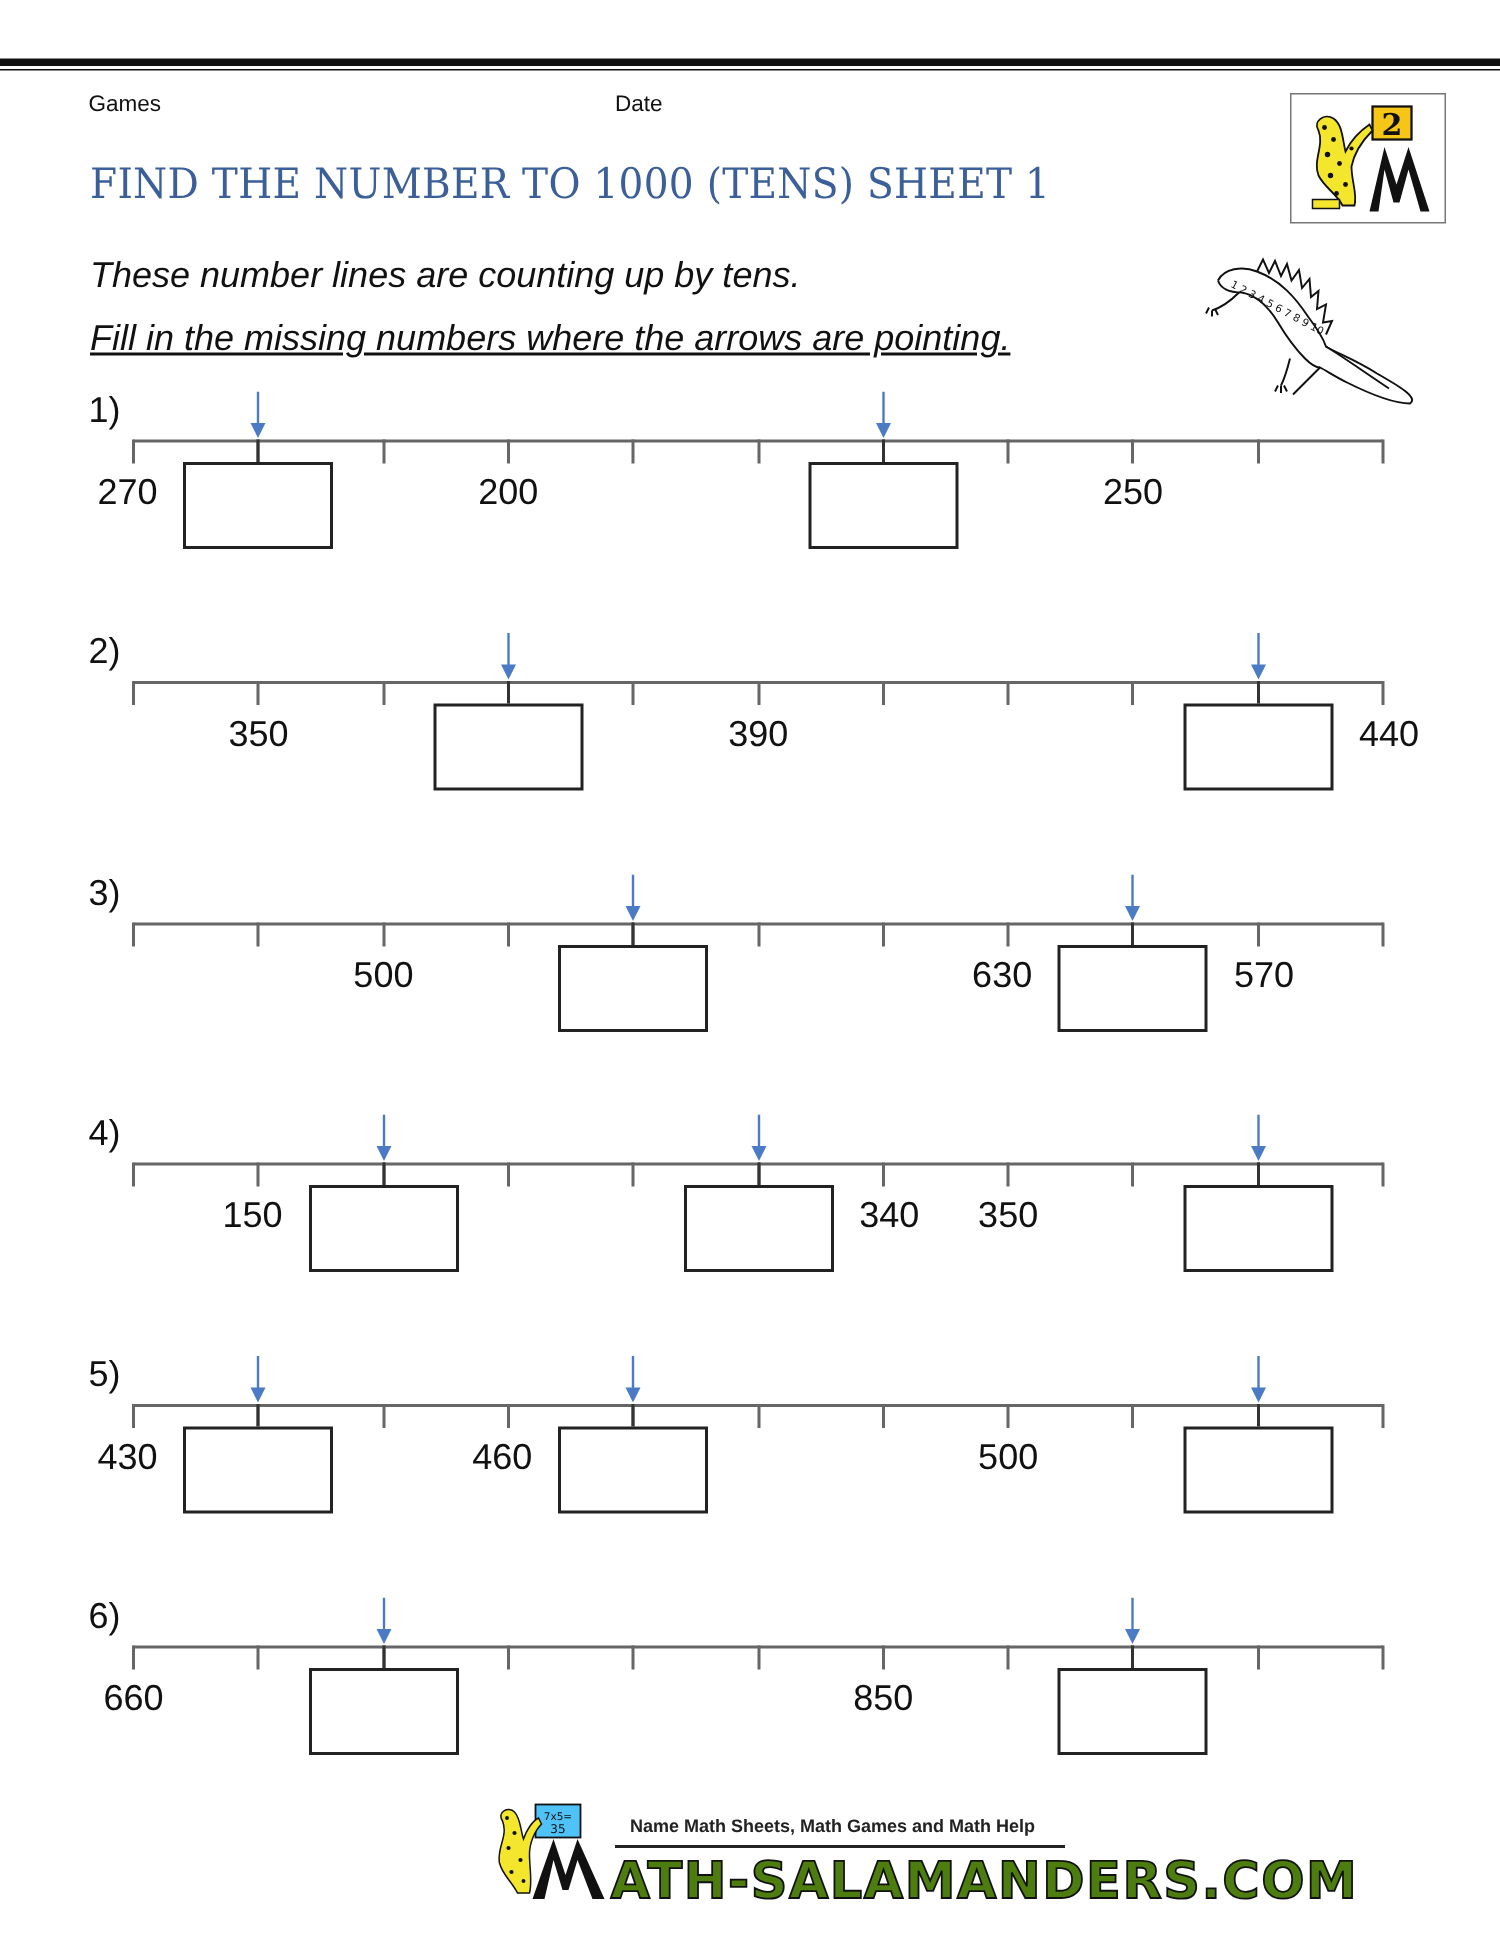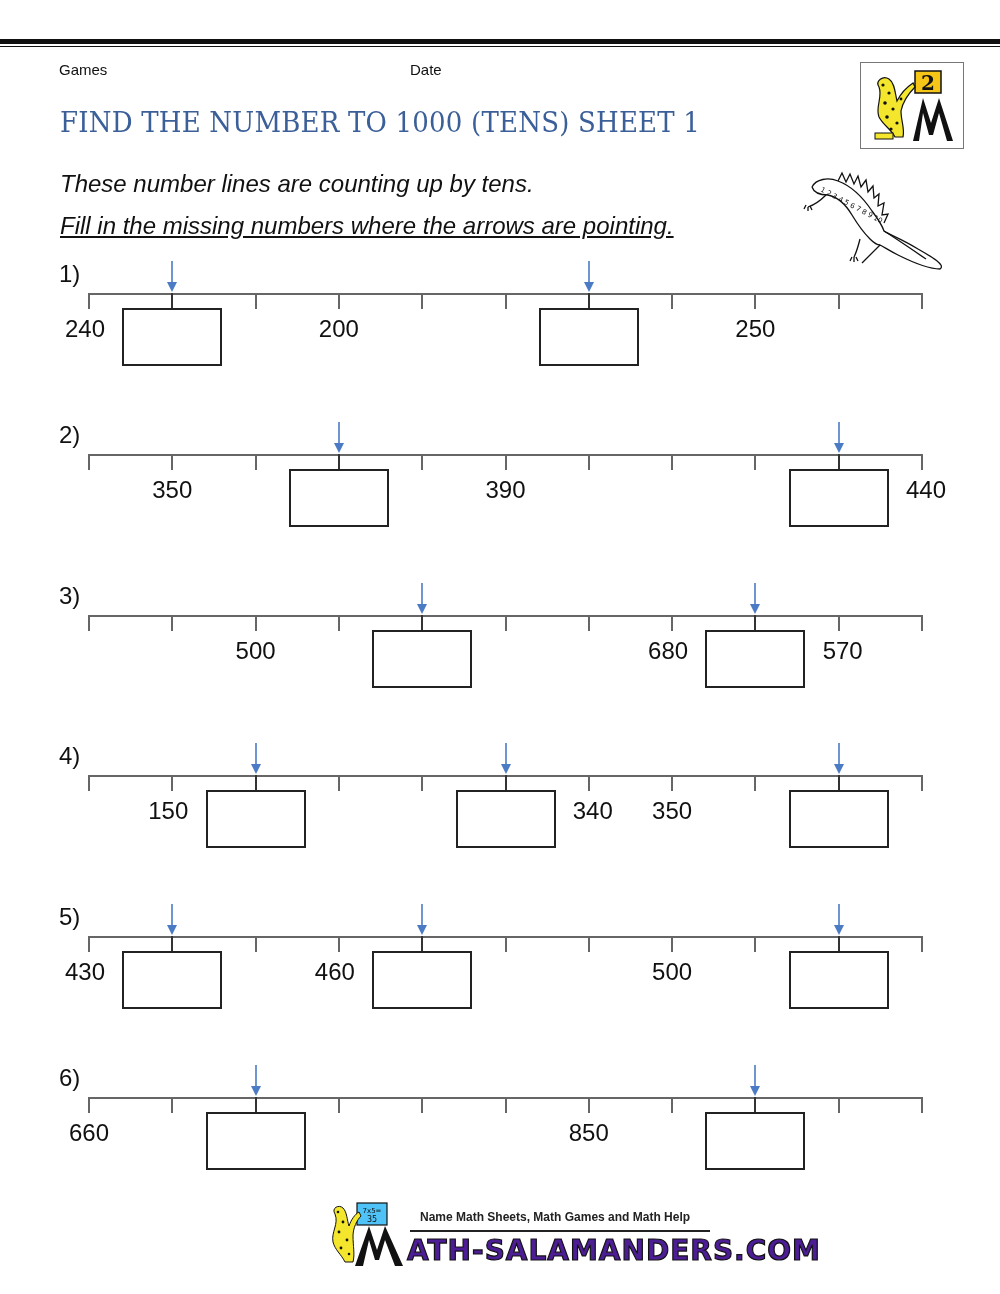--- a/index.html
+++ b/index.html
@@ -17,21 +17,21 @@
   .row-num { position: absolute; left: 59px; top: 0; font-size: 24px; }
   .nl { position: absolute; left: 89px; top: 33px; width: 833px; height: 2px; background: #666; }
   .tick { position: absolute; top: 33px; width: 2px; height: 16px; background: #666; }
   .val { position: absolute; font-size: 24px; top: 55px; transform: translateX(-50%); white-space: nowrap; }
   .box { position: absolute; width: 96px; height: 54px; border: 2px solid #222; background: #fff; box-sizing: content-box; }
   .box-stem { position: absolute; width: 2px; height: 16px; background: #333; top: 33px; }
   .arrow { position: absolute; width: 14px; height: 32px; top: 1px; }
   .footer { left: 325px; top: 1200px; width: 390px; height: 70px; }
   .footer-tag { position: absolute; left: 95px; top: 10px; font-size: 12px; font-weight: bold; color: #222; white-space: nowrap; }
   .footer-rule { position: absolute; left: 85px; top: 30px; width: 300px; height: 2px; background: #222; }
-  .footer-site { position: absolute; left: 82px; top: 34px; font-family: "DejaVu Sans", sans-serif; font-size: 28px; letter-spacing: 1px; color: #4c1d95;
+  .footer-site { position: absolute; left: 82px; top: 34px; font-family: "DejaVu Sans", sans-serif; font-size: 34px; letter-spacing: 1px; color: #4d7c0f;
                  -webkit-text-stroke: 1.2px #111; font-weight: bold; white-space: nowrap; }
 </style>
 </head>
 <body>
 
 <div class="abs rule-thick"></div>
 <div class="abs rule-thin"></div>
 
 <div class="abs label-small" style="left:59px; top:61px;">Games</div>
 <div class="abs label-small" style="left:410px; top:61px;">Date</div>
@@ -84,21 +84,21 @@
       <div class="tick" style="left: 171.3px;"></div>
       <div class="tick" style="left: 254.6px;"></div>
       <div class="tick" style="left: 337.9px;"></div>
       <div class="tick" style="left: 421.2px;"></div>
       <div class="tick" style="left: 504.5px;"></div>
       <div class="tick" style="left: 587.8px;"></div>
       <div class="tick" style="left: 671.1px;"></div>
       <div class="tick" style="left: 754.4px;"></div>
       <div class="tick" style="left: 837.7px;"></div>
       <div class="tick" style="left: 921px;"></div>
-      <div class="val" style="left: 85px;">240</div>
+      <div class="val" style="left: 85px;">270</div>
       <div class="val" style="left: 338.9px;">200</div>
       <div class="val" style="left: 755.4px;">250</div>
       <svg class="arrow" viewBox="0 0 14 32" style="left: 165.3px;">
         <line x1="7" y1="0" x2="7" y2="22" stroke="#4a7bc4" stroke-width="1.6"></line>
         <polygon points="2,21 12,21 7,31" fill="#4a7bc4"></polygon>
       </svg>
       <div class="box-stem" style="left: 171.3px;"></div>
       <div class="box" style="left: 122.3px; top: 48px;"></div>
       <svg class="arrow" viewBox="0 0 14 32" style="left: 581.8px;">
         <line x1="7" y1="0" x2="7" y2="22" stroke="#4a7bc4" stroke-width="1.6"></line>
@@ -145,21 +145,21 @@
       <div class="tick" style="left: 254.6px;"></div>
       <div class="tick" style="left: 337.9px;"></div>
       <div class="tick" style="left: 421.2px;"></div>
       <div class="tick" style="left: 504.5px;"></div>
       <div class="tick" style="left: 587.8px;"></div>
       <div class="tick" style="left: 671.1px;"></div>
       <div class="tick" style="left: 754.4px;"></div>
       <div class="tick" style="left: 837.7px;"></div>
       <div class="tick" style="left: 921px;"></div>
       <div class="val" style="left: 255.6px;">500</div>
-      <div class="val" style="left: 668.1px;">680</div>
+      <div class="val" style="left: 668.1px;">630</div>
       <div class="val" style="left: 842.7px;">570</div>
       <svg class="arrow" viewBox="0 0 14 32" style="left: 415.2px;">
         <line x1="7" y1="0" x2="7" y2="22" stroke="#4a7bc4" stroke-width="1.6"></line>
         <polygon points="2,21 12,21 7,31" fill="#4a7bc4"></polygon>
       </svg>
       <div class="box-stem" style="left: 421.2px;"></div>
       <div class="box" style="left: 372.2px; top: 48px;"></div>
       <svg class="arrow" viewBox="0 0 14 32" style="left: 748.4px;">
         <line x1="7" y1="0" x2="7" y2="22" stroke="#4a7bc4" stroke-width="1.6"></line>
         <polygon points="2,21 12,21 7,31" fill="#4a7bc4"></polygon>

